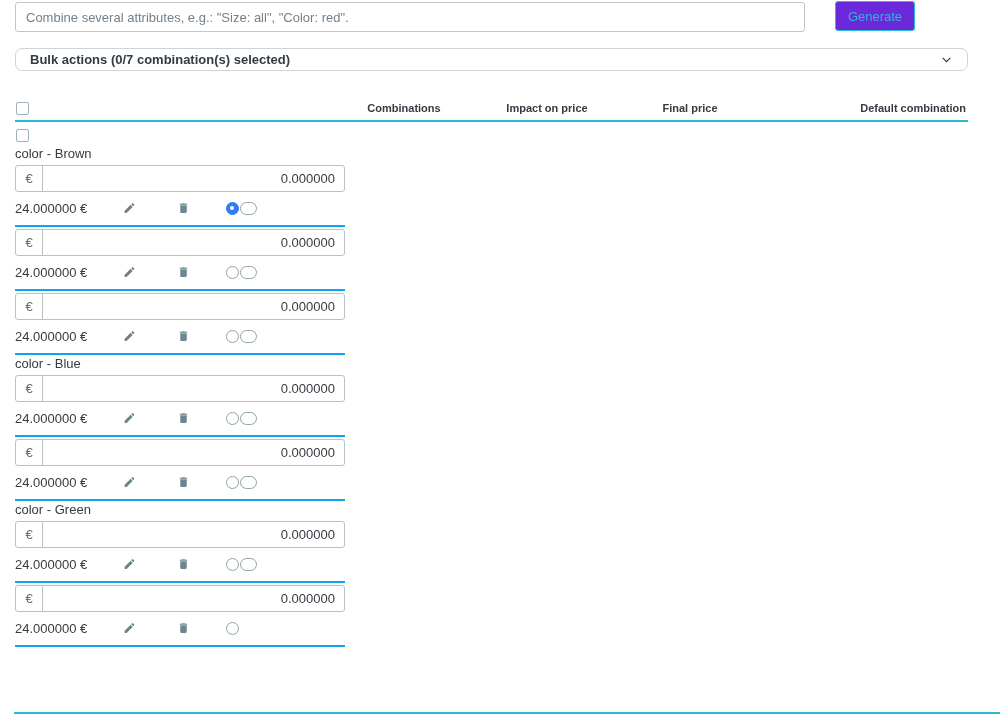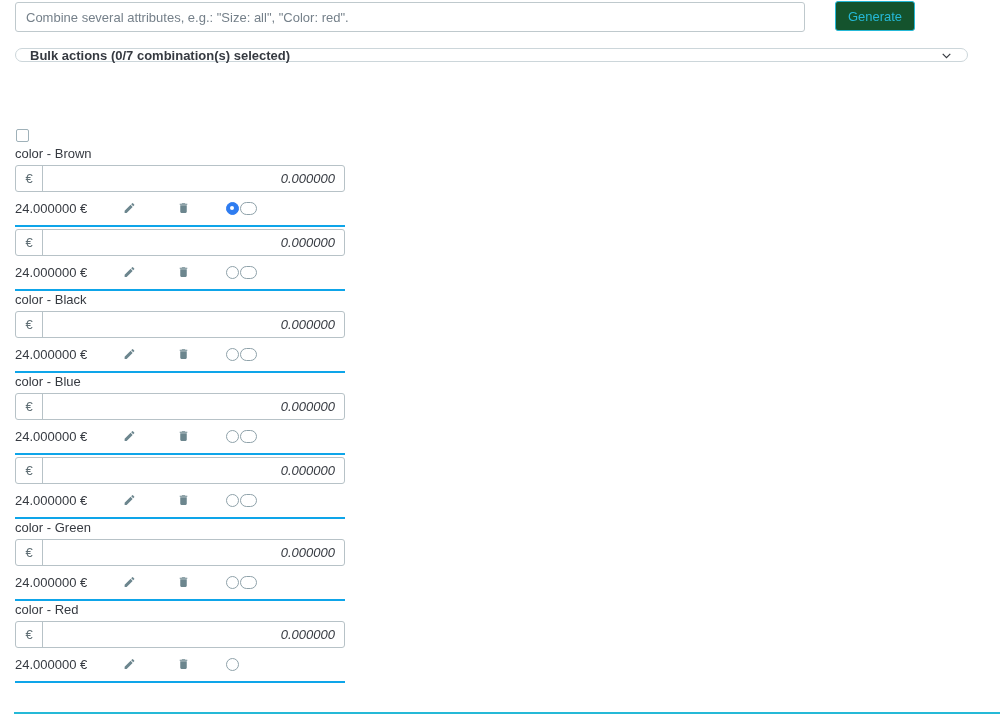--- a/index.html
+++ b/index.html
@@ -8,27 +8,27 @@
 
   
   .attr-input {
     position:absolute; left:15px; top:2px; width:790px; height:30px;
     border:1px solid #bfc9cd; border-radius:3px; padding:0 10px;
     font-family:"Liberation Sans",sans-serif; font-size:13px; color:#363a41; outline:none;
   }
   .attr-input::placeholder { color:#75808a; }
   .generate-btn {
     position:absolute; left:835px; top:1px; width:80px; height:30px;
-    background:#14532d; border:1px solid #25b9d7; border-radius:3px;
+    background:#6d28d9; border:1px solid #25b9d7; border-radius:3px;
     color:#25b9d7; font-family:"Liberation Sans",sans-serif; font-size:13px; cursor:pointer;
   }
 
   
   .bulk-bar {
-    position:absolute; left:15px; top:48px; width:953px; height:14px;
+    position:absolute; left:15px; top:48px; width:953px; height:23px;
     border:1px solid #ccd6da; border-radius:7px; background:#fff;
     display:flex; align-items:center; padding:0 14px; cursor:pointer;justify-content:center;
   }
   .bulk-label { font-size:13px; font-weight:bold; color:#363a41; }
   .bulk-chevron { margin-left:auto; display:flex; align-items:center; }
   .bulk-chevron svg { width:13px; height:13px; stroke:#363a41; fill:none; stroke-width:2.2; }
 
   
   .thead {
     position:absolute; left:15px; top:98px; width:953px; height:24px;
@@ -57,21 +57,21 @@
   .input-group {
     display:flex; align-items:stretch; width:330px; height:27px;
     border:1px solid #b7c2c7; border-radius:3px; background:#fff; overflow:hidden;
   }
   .prefix {
     width:27px; border-right:1px solid #b7c2c7; display:flex;
     align-items:center; justify-content:center; font-size:13px; color:#5f6e74;
   }
   .impact-input {
     flex:1; border:none; outline:none; text-align:right; padding-right:9px;
-    font-family:"Liberation Sans",sans-serif; font-size:13px; color:#363a41; background:transparent;font-style:italic;
+    font-family:"Liberation Sans",sans-serif; font-size:13px; color:#363a41; background:transparent;
   }
   .combo-actions { display:flex; align-items:center; height:18px; margin-top:7px;gap:20px; }
   .final-price { font-size:13px; color:#363a41; }
   .icon { display:inline-flex; align-items:center; cursor:pointer; }
   .icon svg { width:13px; height:14px; fill:#6c868e; }
   .icon.pencil { margin-left:16px; }
   .icon.trash { margin-left:21px; }
 
   .toggle { display:inline-flex; align-items:center; margin-left:16px; cursor:pointer; }
   .knob {
@@ -101,20 +101,27 @@
 
   <div class="bulk-bar">
     <span class="bulk-label">Bulk actions (0/7 combination(s) selected)</span>
     <span class="bulk-chevron">
       <svg viewBox="0 0 24 24">
           <polyline points="5 9 12 16 19 9"></polyline>
         </svg>
     </span>
   </div>
 
+  <div class="thead">
+    <span class="checkbox"></span>
+    <span class="th th-combinations">Combinations</span>
+    <span class="th th-impact">Impact on price</span>
+    <span class="th th-final">Final price</span>
+    <span class="th th-default">Default combination</span>
+  </div>
 
   <span class="checkbox row-checkbox"></span>
 
   <div class="rows" id="rows">
   <div class="combo-row">
     <div class="combo-label">color - Brown</div>
     <div class="input-group">
       <span class="prefix">€</span>
       <input class="impact-input" type="text" value="0.000000" style="">
     </div>
@@ -155,21 +162,20 @@
             </svg>
       </span>
       <span class="toggle off">
         <span class="knob"></span>
         <span class="pill"></span>
       </span>
     </div>
   </div>
 
   <div class="combo-row">
-    <div class="combo-label">color - Black</div>
     <div class="input-group">
       <span class="prefix">€</span>
       <input class="impact-input" type="text" value="0.000000" style="">
     </div>
     <div class="combo-actions">
       <span class="final-price">24.000000 €</span>
       <span class="icon pencil">
         <svg viewBox="0 0 24 24">
               <path d="M3 17.25V21h3.75L17.81 9.94l-3.75-3.75L3 17.25zM20.71 7.04a1 1 0 0 0 0-1.41l-2.34-2.34a1 1 0 0 0-1.41 0l-1.83 1.83 3.75 3.75 1.83-1.83z"></path>
             </svg>
@@ -254,21 +260,20 @@
             </svg>
       </span>
       <span class="toggle off">
         <span class="knob"></span>
         <span class="pill"></span>
       </span>
     </div>
   </div>
 
   <div class="combo-row">
-    <div class="combo-label">color - Red</div>
     <div class="input-group">
       <span class="prefix">€</span>
       <input class="impact-input" type="text" value="0.000000" style="">
     </div>
     <div class="combo-actions">
       <span class="final-price">24.000000 €</span>
       <span class="icon pencil">
         <svg viewBox="0 0 24 24">
               <path d="M3 17.25V21h3.75L17.81 9.94l-3.75-3.75L3 17.25zM20.71 7.04a1 1 0 0 0 0-1.41l-2.34-2.34a1 1 0 0 0-1.41 0l-1.83 1.83 3.75 3.75 1.83-1.83z"></path>
             </svg>

